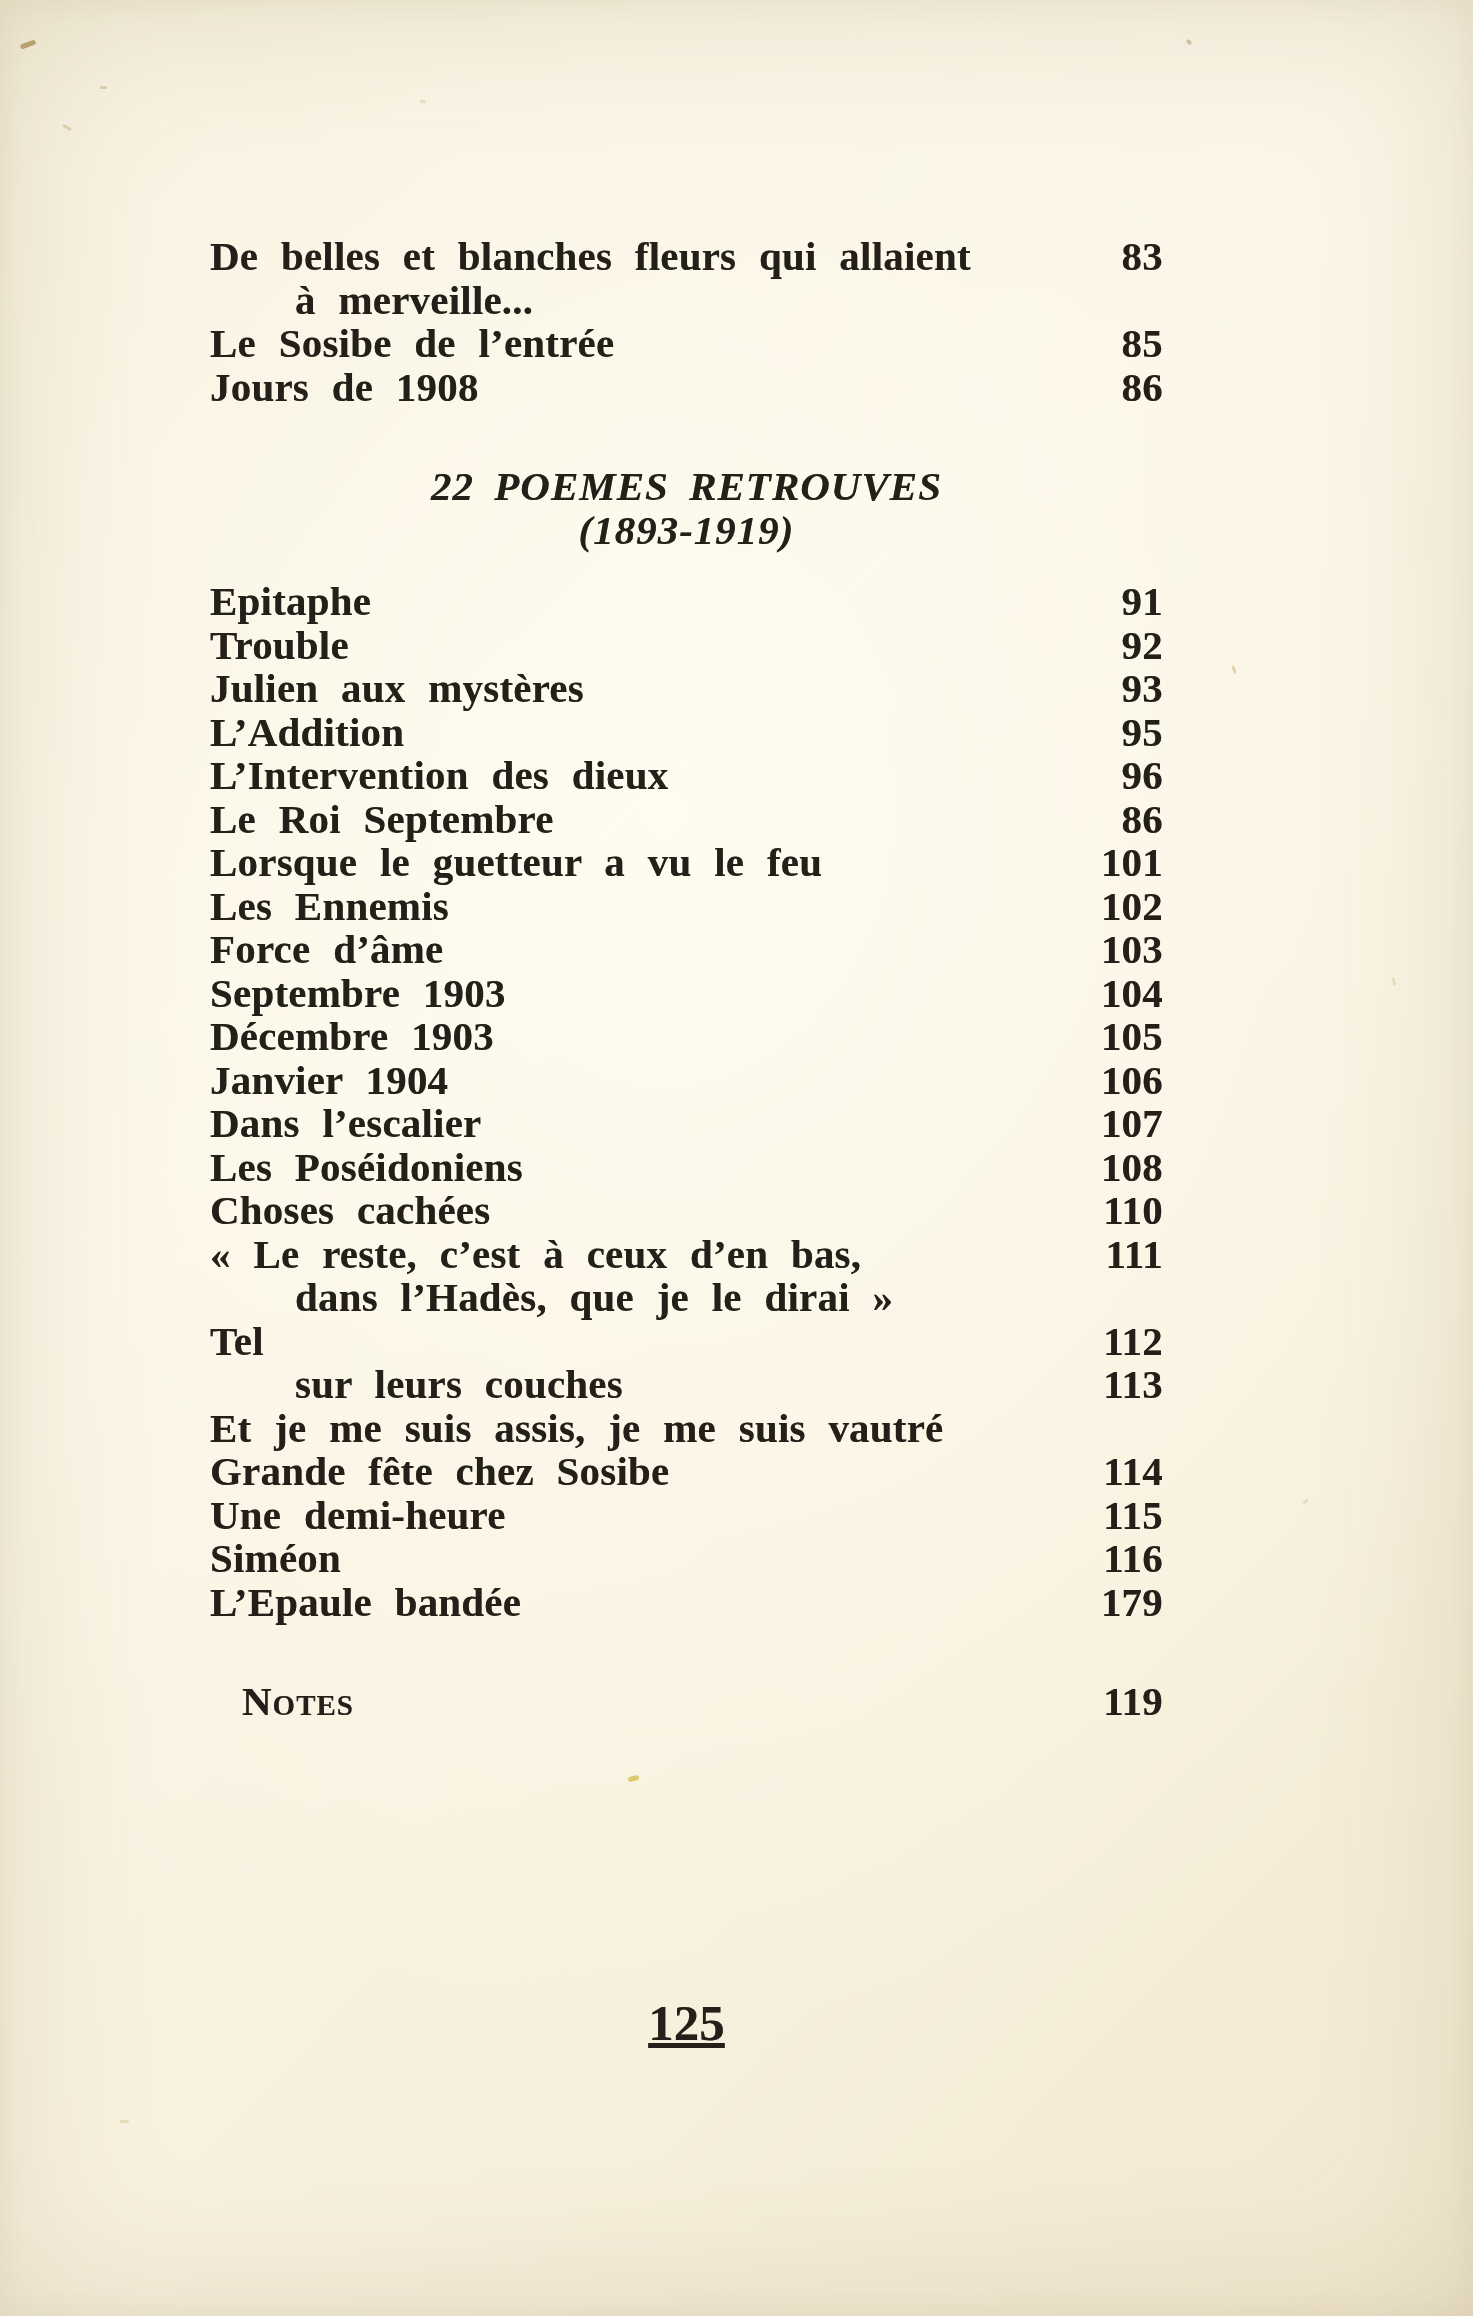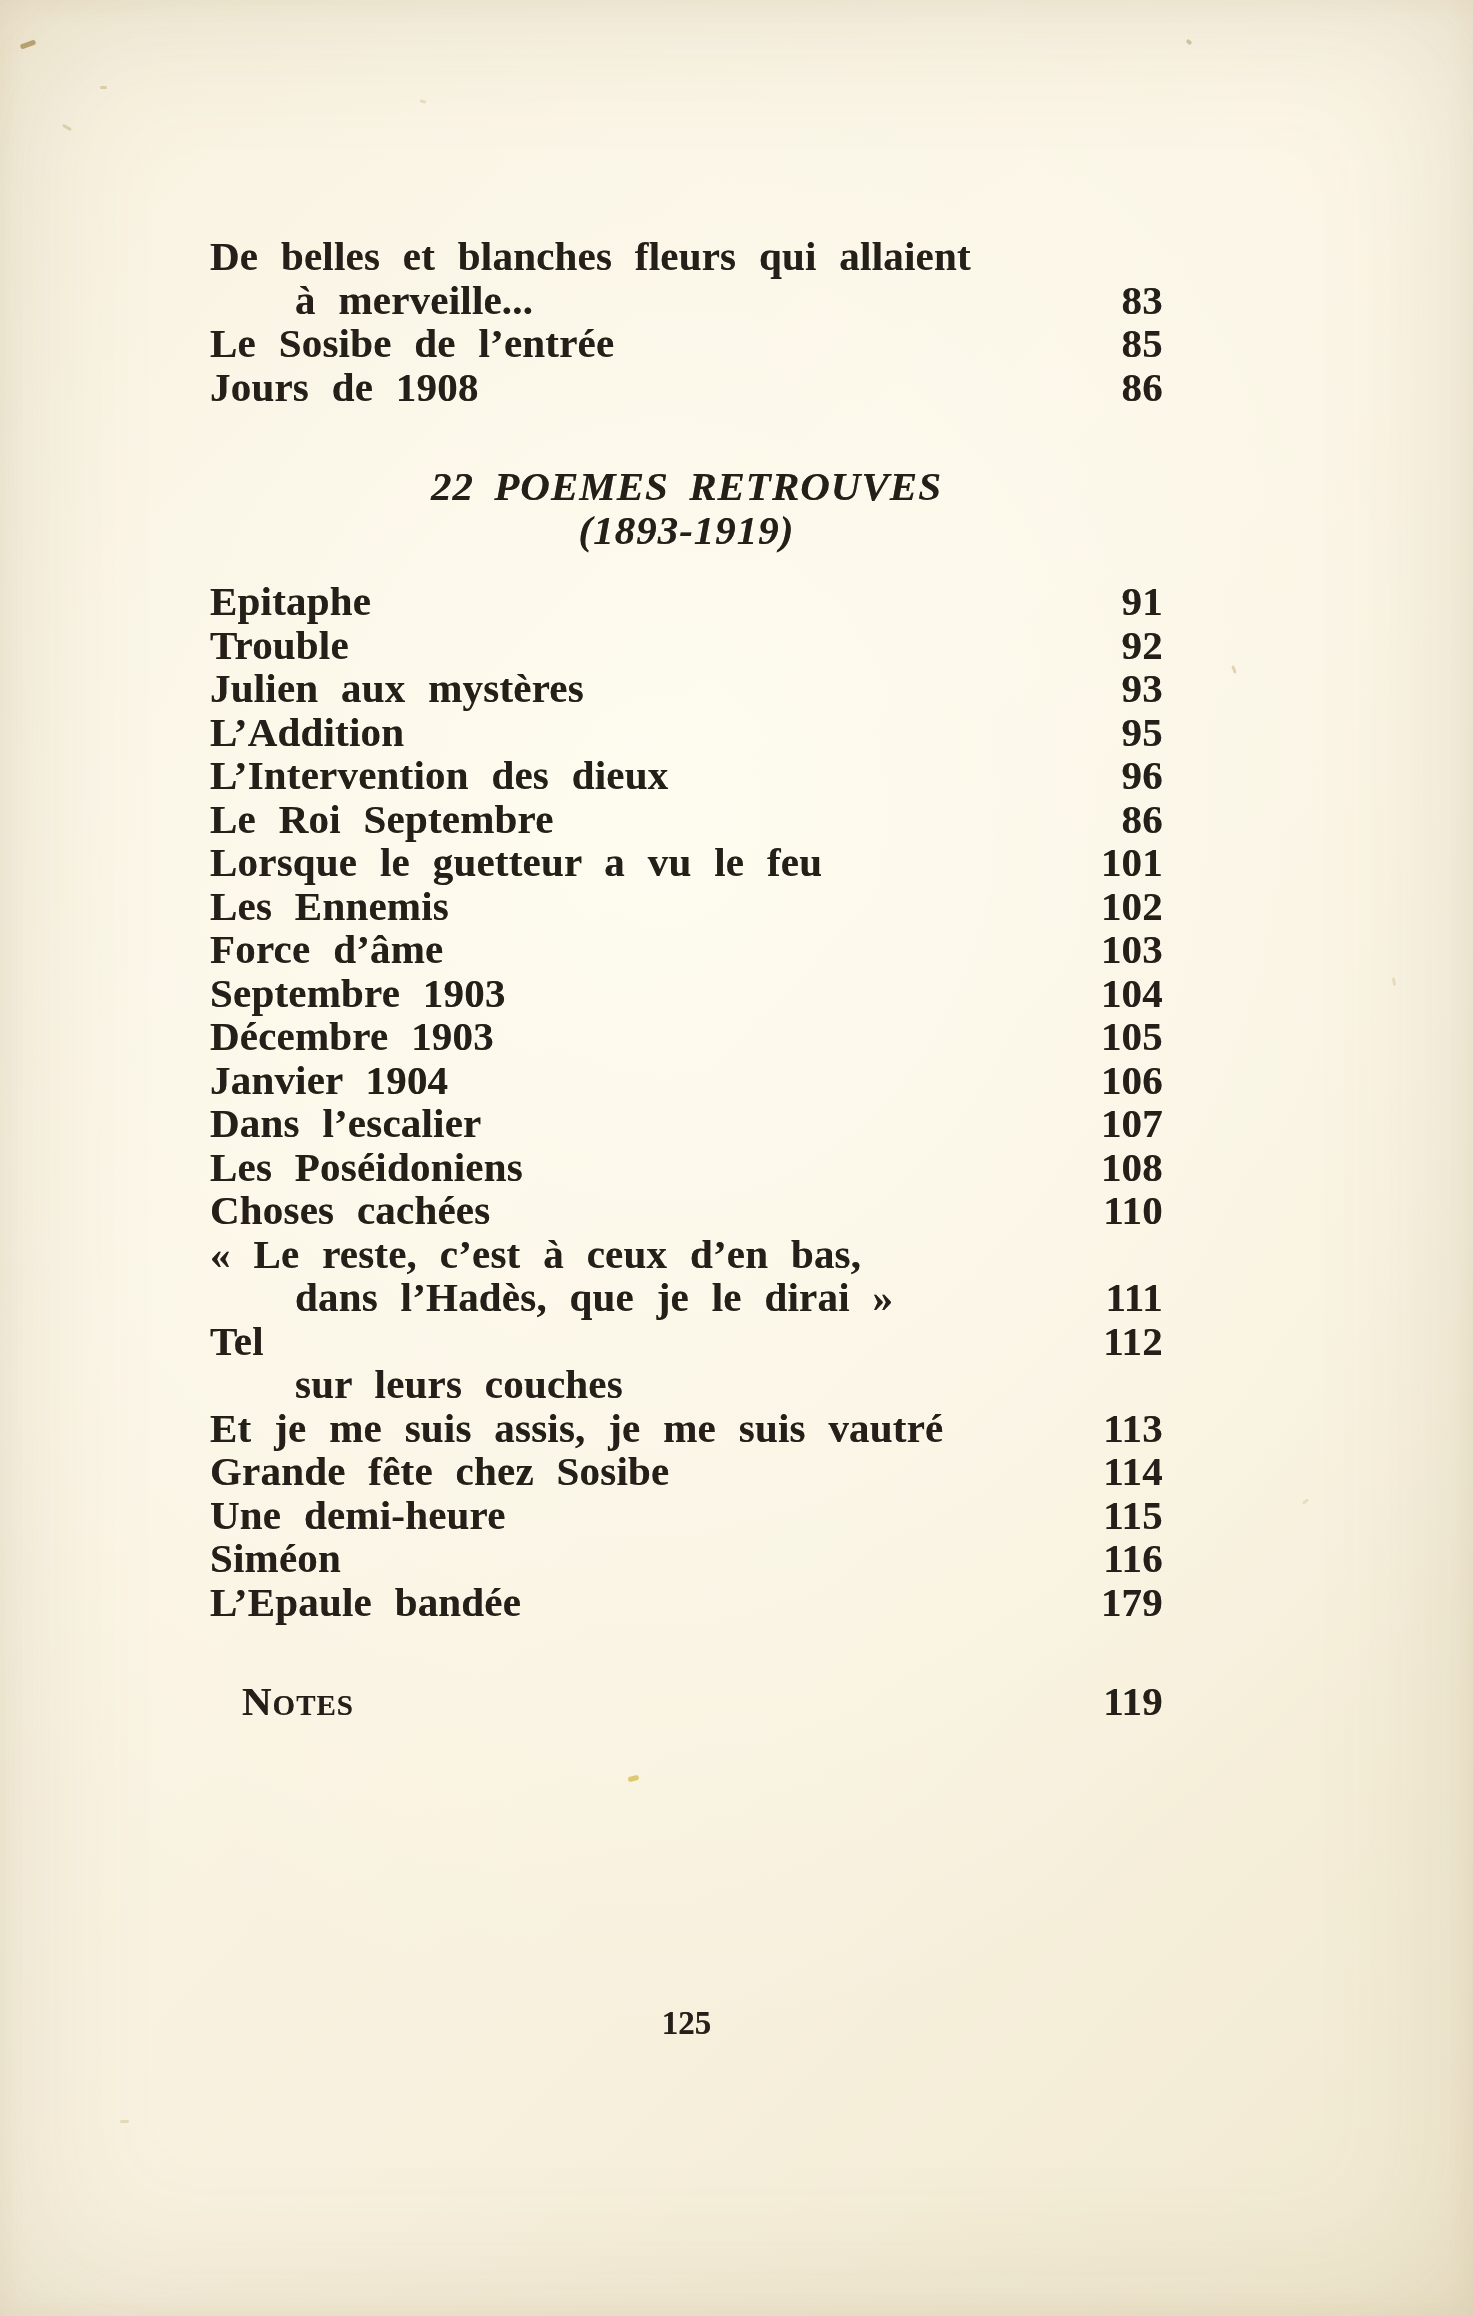--- a/index.html
+++ b/index.html
@@ -35,21 +35,20 @@
     width: 953px;
     font-size: 41px;
     font-weight: 600;
     line-height: 43.5px;
     letter-spacing: 0.2px;
     word-spacing: 0.30em;
     text-shadow: 0 0 0.6px rgba(36, 31, 25, 0.55);
   }
   .row {
     display: flex;
-    align-items: flex-end;
     gap: 28px;
   }
   .row .title { flex: 1 1 auto; }
   .row .pnum  {
     flex: 0 0 auto;
     text-align: right;
     min-width: 80px;
     word-spacing: 0;
   }
   .line.cont { padding-left: 85px; }
@@ -61,24 +60,25 @@
     word-spacing: 0.22em;
   }
   .notes-row { margin-top: 56px; margin-left: 32px; }
   .notes-row .title { font-variant: small-caps; letter-spacing: 1px; }
   .folio {
     position: absolute;
     left: 210px;
     top: 2002px;
     width: 953px;
     text-align: center;
-    font-size: 33px;
+    font-size: 51px;
     font-weight: 600;
     line-height: 43.5px;
     text-shadow: 0 0 0.6px rgba(36, 31, 25, 0.55);
+    text-decoration: underline;
   }
   
   .speck {
     position: absolute;
     border-radius: 3px;
     pointer-events: none;
   }
   .s1 { left: 20px;   top: 42px;   width: 16px; height: 5px; background: #a98f55; opacity: .75; transform: rotate(-20deg); }
   .s2 { left: 100px;  top: 86px;   width: 7px;  height: 3px; background: #c3ad79; opacity: .5; }
   .s3 { left: 62px;   top: 126px;  width: 10px; height: 3px; background: #c3ad79; opacity: .45; transform: rotate(30deg); }

